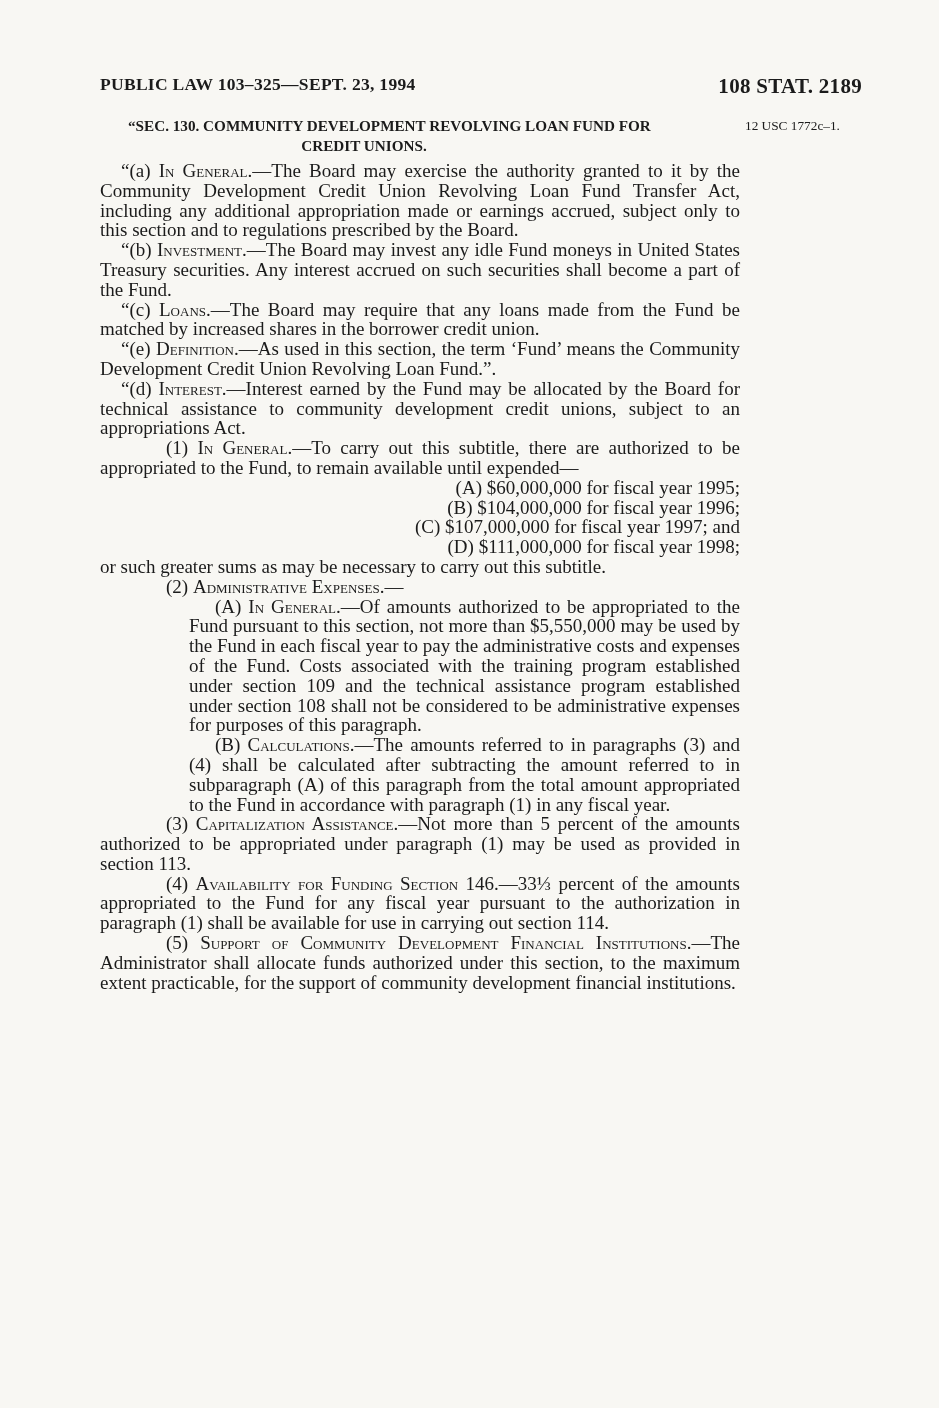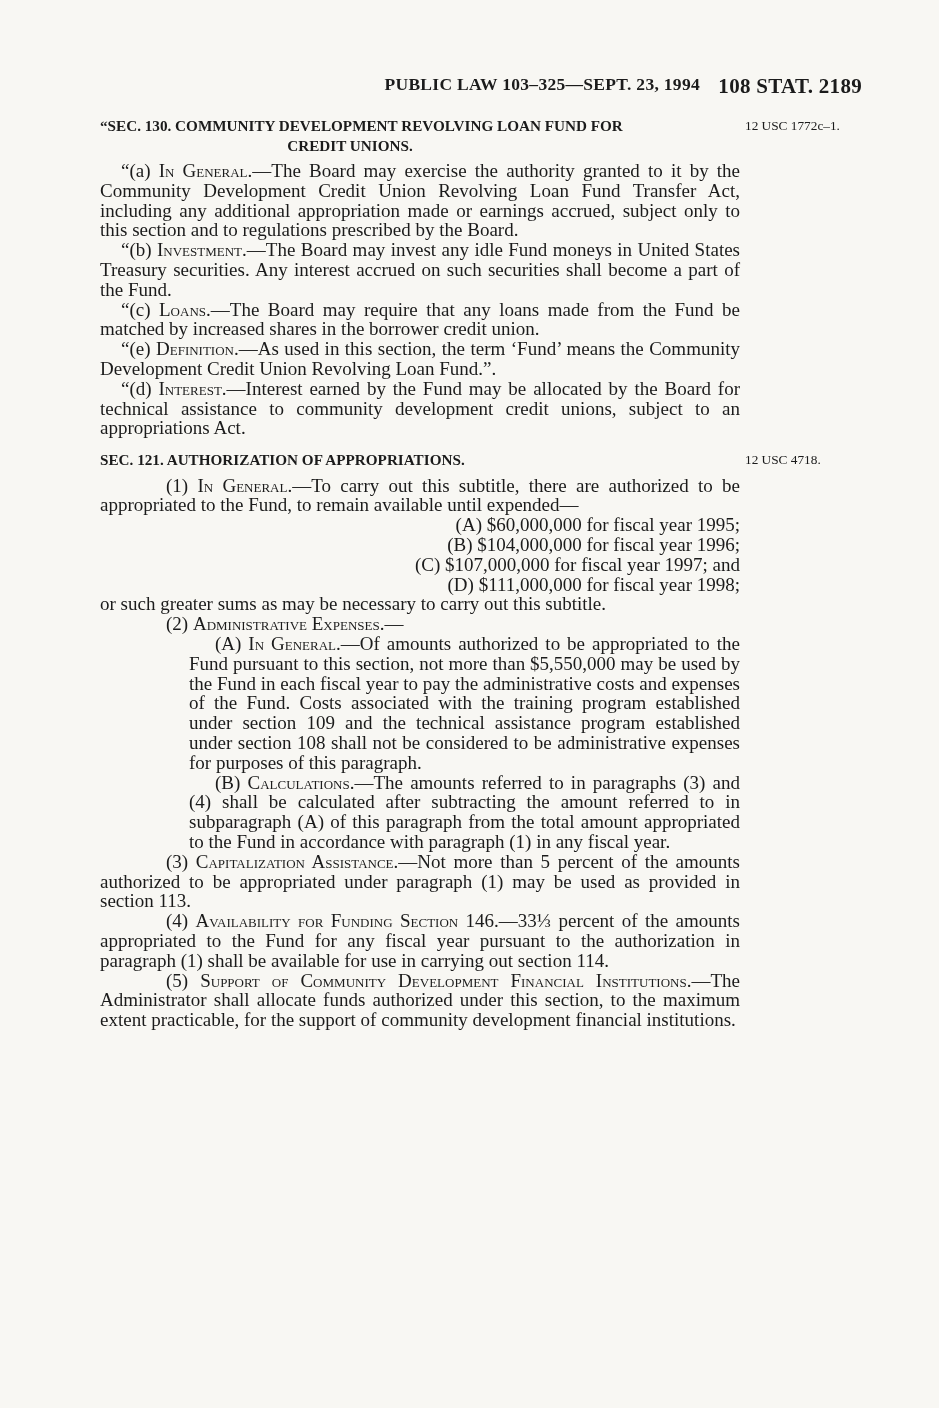--- a/index.html
+++ b/index.html
@@ -23,21 +23,21 @@
     top: 74px;
     left: 100px;
     width: 762px;
     height: 24px;
   }
   .header-title {
     position: absolute;
     left: 0;
     top: 0;
     width: 600px;
-    text-align: right;
+    text-align: left;
     font-weight: bold;
     font-size: 17.5px;
     letter-spacing: 0.3px;
     white-space: nowrap;
   }
   .header-stat {
     position: absolute;
     right: 0;
     top: 0;
     font-weight: bold;
@@ -58,21 +58,21 @@
     font-size: 19px;
     line-height: 19.8px;
   }
   .heading {
     font-weight: bold;
     font-size: 15.2px;
     line-height: 19.5px;
     margin: 12px 0 6px 0;
   }
   .content .heading:first-child { margin-top: 0; }
-  .heading-line { text-align: left; }
+  .heading-line { text-align: left; margin-left: 28px; }
   .heading-line.center { text-align: center; padding-right: 140px; }
   .sc { font-variant: small-caps; }
   .i0 { text-indent: 0; }
   .i1 { text-indent: 21px; }
   .i2 { text-indent: 44px; }
   .i3 { text-indent: 66px; }
   .sub { padding-left: 89px; text-indent: 26px; }
   .item { padding-left: 115px; text-indent: 0; text-align: right; }
   .margin-note {
     position: absolute;
@@ -100,24 +100,20 @@
       <div class="block heading">
         <div class="heading-line">“SEC. 130. COMMUNITY DEVELOPMENT REVOLVING LOAN FUND FOR</div>
         <div class="heading-line center">CREDIT UNIONS.</div>
         <span class="margin-note">12 USC 1772c–1.</span>
       </div>
       <p class="block p i1"><span>“(a) </span><span class="sc">In General</span><span>.—The Board may exercise the authority granted to it by the Community Development Credit Union Revolving Loan Fund Transfer Act, including any additional appropriation made or earnings accrued, subject only to this section and to regulations prescribed by the Board.</span></p>
       <p class="block p i1"><span>“(b) </span><span class="sc">Investment</span><span>.—The Board may invest any idle Fund moneys in United States Treasury securities. Any interest accrued on such securities shall become a part of the Fund.</span></p>
       <p class="block p i1"><span>“(c) </span><span class="sc">Loans</span><span>.—The Board may require that any loans made from the Fund be matched by increased shares in the borrower credit union.</span></p>
       <p class="block p i1"><span>“(e) </span><span class="sc">Definition</span><span>.—As used in this section, the term ‘Fund’ means the Community Development Credit Union Revolving Loan Fund.”.</span></p>
       <p class="block p i1"><span>“(d) </span><span class="sc">Interest</span><span>.—Interest earned by the Fund may be allocated by the Board for technical assistance to community development credit unions, subject to an appropriations Act.</span></p>
-      <div class="block heading">
-        <div class="heading-line">SEC. 121. AUTHORIZATION OF APPROPRIATIONS.</div>
-        <span class="margin-note">12 USC 4718.</span>
-      </div>
       <p class="block p i3"><span>(1) </span><span class="sc">In General</span><span>.—To carry out this subtitle, there are authorized to be appropriated to the Fund, to remain available until expended—</span></p>
       <p class="block p item"><span>(A) $60,000,000 for fiscal year 1995;</span></p>
       <p class="block p item"><span>(B) $104,000,000 for fiscal year 1996;</span></p>
       <p class="block p item"><span>(C) $107,000,000 for fiscal year 1997; and</span></p>
       <p class="block p item"><span>(D) $111,000,000 for fiscal year 1998;</span></p>
       <p class="block p i0"><span>or such greater sums as may be necessary to carry out this subtitle.</span></p>
       <p class="block p i3"><span>(2) </span><span class="sc">Administrative Expenses</span><span>.—</span></p>
       <p class="block p sub"><span>(A) </span><span class="sc">In General</span><span>.—Of amounts authorized to be appropriated to the Fund pursuant to this section, not more than $5,550,000 may be used by the Fund in each fiscal year to pay the administrative costs and expenses of the Fund. Costs associated with the training program established under section 109 and the technical assistance program established under section 108 shall not be considered to be administrative expenses for purposes of this paragraph.</span></p>
       <p class="block p sub"><span>(B) </span><span class="sc">Calculations</span><span>.—The amounts referred to in paragraphs (3) and (4) shall be calculated after subtracting the amount referred to in subparagraph (A) of this paragraph from the total amount appropriated to the Fund in accordance with paragraph (1) in any fiscal year.</span></p>
       <p class="block p i3"><span>(3) </span><span class="sc">Capitalization Assistance</span><span>.—Not more than 5 percent of the amounts authorized to be appropriated under paragraph (1) may be used as provided in section 113.</span></p>

